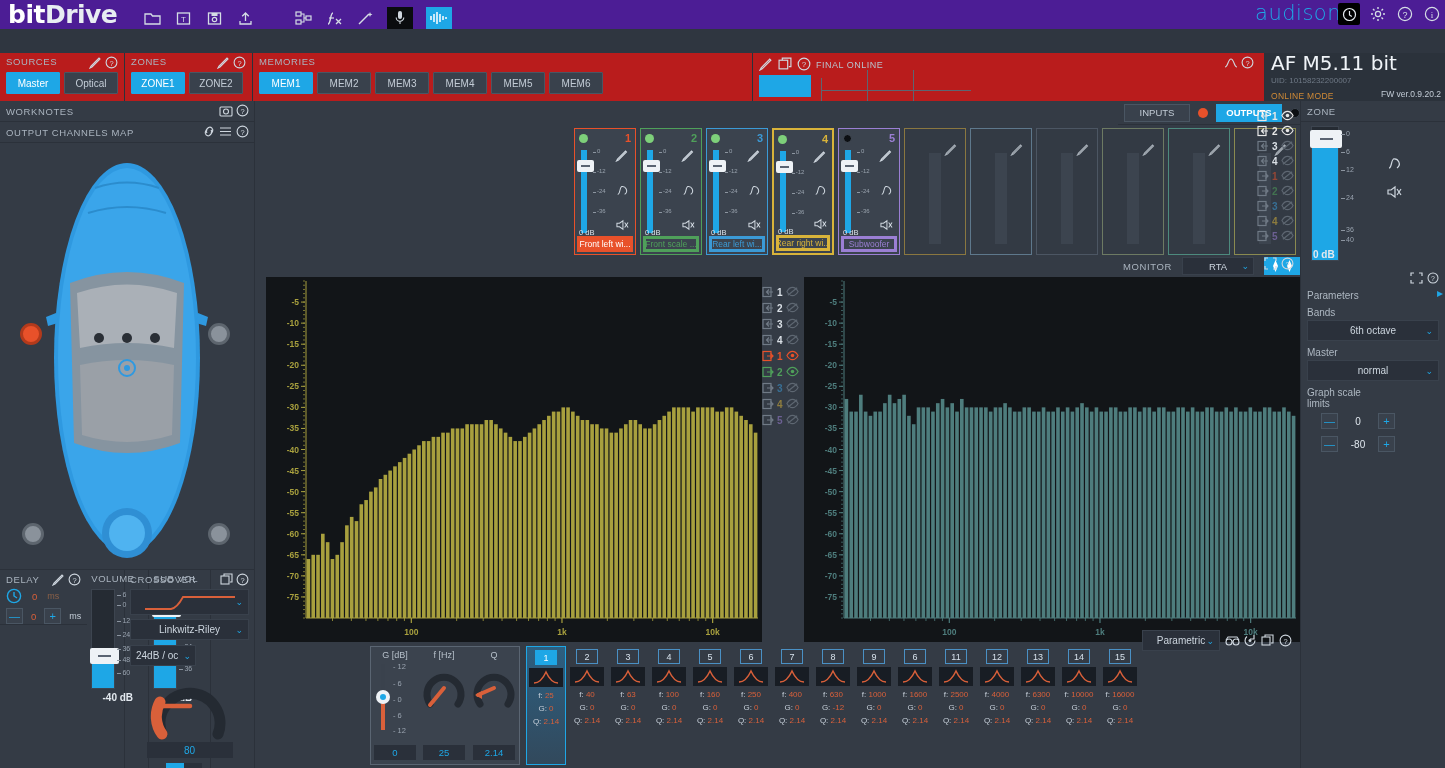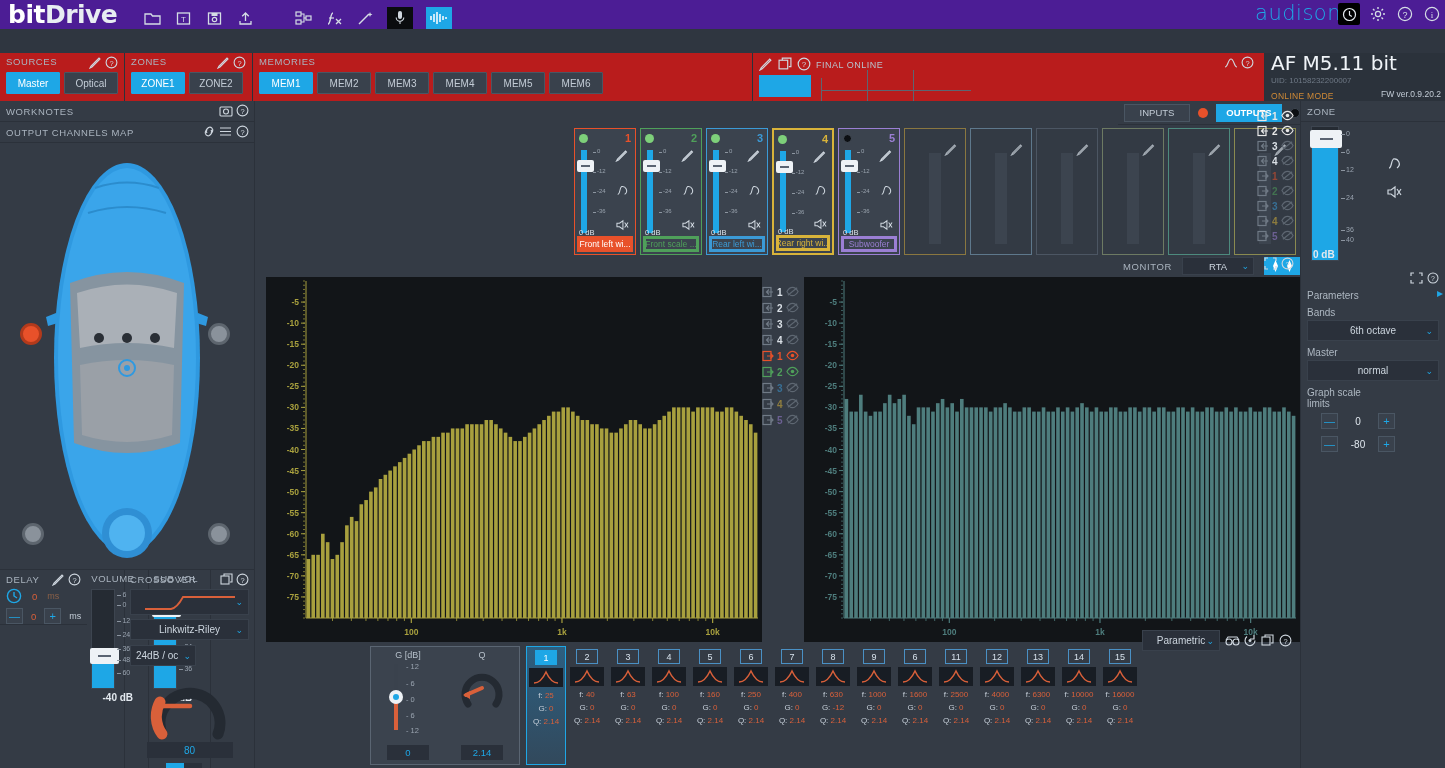--- a/index.html
+++ b/index.html
@@ -1412,20 +1412,30 @@
                 </div>
               <div style="position:absolute;left:20px;top:0px;font-size:7.5px;color:#9aa4b0;">- 12</div>
               <div style="position:absolute;left:20px;top:17px;font-size:7.5px;color:#9aa4b0;">- 6</div>
               <div style="position:absolute;left:20px;top:33px;font-size:7.5px;color:#9aa4b0;">- 0</div>
               <div style="position:absolute;left:20px;top:49px;font-size:7.5px;color:#9aa4b0;">- 6</div>
               <div style="position:absolute;left:20px;top:64px;font-size:7.5px;color:#9aa4b0;">- 12</div>
             </div>
             <div class="eqvalbox">0</div>
           </div>
           <div class="eqcol">
+            <div class="h">f [Hz]</div>
+            <div style="margin-top:4px;">
+              <svg width="50" height="48" viewBox="0 0 50 48">
+                <path d="M11 40 A17 17 0 1 1 39 40" fill="none" stroke="#242a32" stroke-width="7" stroke-linecap="round"></path>
+                <path d="M25 24 L11 41" stroke="#d9603a" stroke-width="4" stroke-linecap="round"></path>
+              </svg>
+            </div>
+            <div class="eqvalbox">25</div>
+          </div>
+          <div class="eqcol">
             <div class="h">Q</div>
             <div style="margin-top:4px;">
               <svg width="50" height="48" viewBox="0 0 50 48">
                 <path d="M11 40 A17 17 0 1 1 39 40" fill="none" stroke="#242a32" stroke-width="7" stroke-linecap="round"></path>
                 <path d="M25 24 L9 31" stroke="#d9603a" stroke-width="4" stroke-linecap="round"></path>
                 <path d="M6 31 L13 27 L13 35Z" fill="#d9603a"></path>
               </svg>
             </div>
             <div class="eqvalbox">2.14</div>
           </div>

